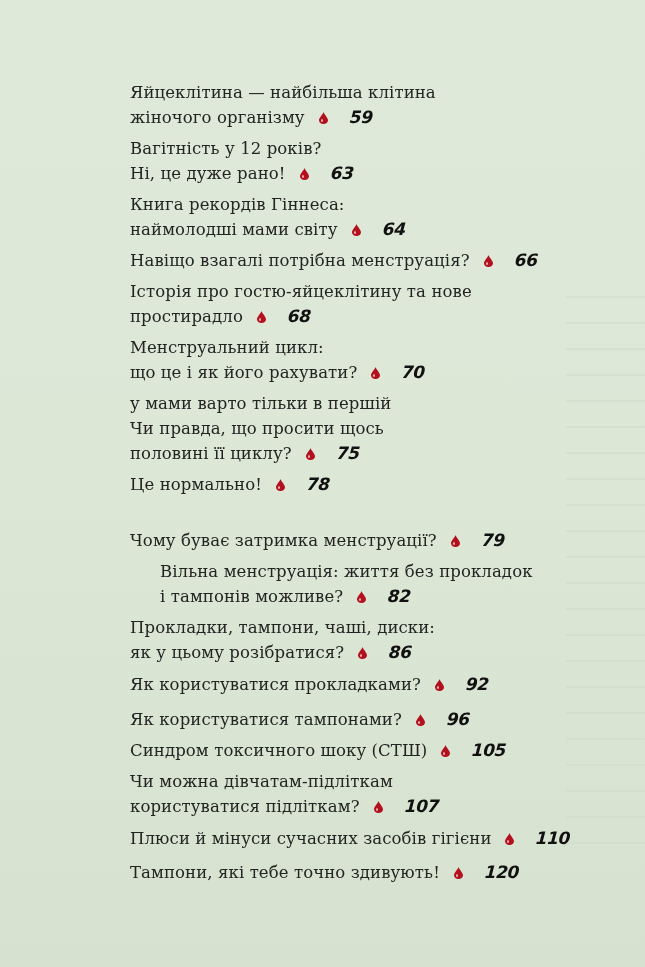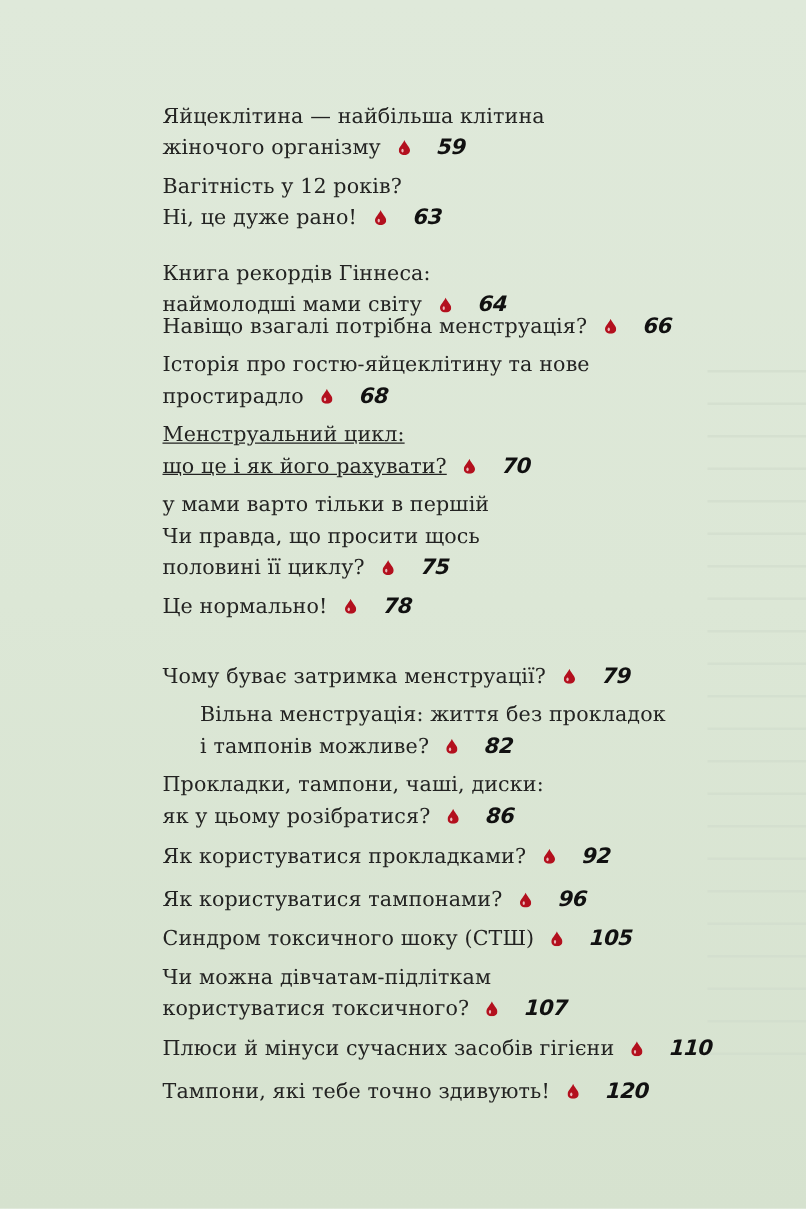--- a/index.html
+++ b/index.html
@@ -119,41 +119,41 @@
               <ellipse cx="3" cy="8.4" rx="0.9" ry="1.5" fill="#f3d6d6" opacity="0.85"></ellipse>
             </svg></span><span class="pagenum">59</span></div>
       </div>
       <div class="entry" style="top: 120px;">
         <div class="line"><span>Вагітність у 12 років?</span></div>
         <div class="line"><span>Ні, це дуже рано!</span><span class="drop"><svg width="9" height="12" viewBox="0 0 9 12">
               <path d="M4.5 0 C5.2 2.6 9 5.6 9 8.2 C9 10.4 7 12 4.5 12 C2 12 0 10.4 0 8.2 C0 5.6 3.8 2.6 4.5 0 Z" fill="#b3101e"></path>
               <ellipse cx="3" cy="8.4" rx="0.9" ry="1.5" fill="#f3d6d6" opacity="0.85"></ellipse>
             </svg></span><span class="pagenum">63</span></div>
       </div>
-      <div class="entry" style="top: 176px; margin-top: 14px;">
+      <div class="entry" style="top: 176px;">
         <div class="line"><span>Книга рекордів Гіннеса:</span></div>
         <div class="line"><span>наймолодші мами світу</span><span class="drop"><svg width="9" height="12" viewBox="0 0 9 12">
               <path d="M4.5 0 C5.2 2.6 9 5.6 9 8.2 C9 10.4 7 12 4.5 12 C2 12 0 10.4 0 8.2 C0 5.6 3.8 2.6 4.5 0 Z" fill="#b3101e"></path>
               <ellipse cx="3" cy="8.4" rx="0.9" ry="1.5" fill="#f3d6d6" opacity="0.85"></ellipse>
             </svg></span><span class="pagenum">64</span></div>
       </div>
       <div class="entry" style="top: 232px;">
         <div class="line"><span>Навіщо взагалі потрібна менструація?</span><span class="drop"><svg width="9" height="12" viewBox="0 0 9 12">
               <path d="M4.5 0 C5.2 2.6 9 5.6 9 8.2 C9 10.4 7 12 4.5 12 C2 12 0 10.4 0 8.2 C0 5.6 3.8 2.6 4.5 0 Z" fill="#b3101e"></path>
               <ellipse cx="3" cy="8.4" rx="0.9" ry="1.5" fill="#f3d6d6" opacity="0.85"></ellipse>
             </svg></span><span class="pagenum">66</span></div>
       </div>
       <div class="entry" style="top: 263px;">
         <div class="line"><span>Історія про гостю-яйцеклітину та нове</span></div>
         <div class="line"><span>простирадло</span><span class="drop"><svg width="9" height="12" viewBox="0 0 9 12">
               <path d="M4.5 0 C5.2 2.6 9 5.6 9 8.2 C9 10.4 7 12 4.5 12 C2 12 0 10.4 0 8.2 C0 5.6 3.8 2.6 4.5 0 Z" fill="#b3101e"></path>
               <ellipse cx="3" cy="8.4" rx="0.9" ry="1.5" fill="#f3d6d6" opacity="0.85"></ellipse>
             </svg></span><span class="pagenum">68</span></div>
       </div>
-      <div class="entry" style="top: 319px; text-decoration: underline;">
+      <div class="entry" style="top: 319px;">
         <div class="line"><span>Менструальний цикл:</span></div>
         <div class="line"><span>що це і як його рахувати?</span><span class="drop"><svg width="9" height="12" viewBox="0 0 9 12">
               <path d="M4.5 0 C5.2 2.6 9 5.6 9 8.2 C9 10.4 7 12 4.5 12 C2 12 0 10.4 0 8.2 C0 5.6 3.8 2.6 4.5 0 Z" fill="#b3101e"></path>
               <ellipse cx="3" cy="8.4" rx="0.9" ry="1.5" fill="#f3d6d6" opacity="0.85"></ellipse>
             </svg></span><span class="pagenum">70</span></div>
       </div>
       <div class="entry" style="top: 375px;">
         <div class="line"><span>у мами варто тільки в першій</span></div>
         <div class="line"><span>Чи правда, що просити щось</span></div>
         <div class="line"><span>половині її циклу?</span><span class="drop"><svg width="9" height="12" viewBox="0 0 9 12">
@@ -200,21 +200,21 @@
             </svg></span><span class="pagenum">96</span></div>
       </div>
       <div class="entry" style="top: 722px;">
         <div class="line"><span>Синдром токсичного шоку (СТШ)</span><span class="drop"><svg width="9" height="12" viewBox="0 0 9 12">
               <path d="M4.5 0 C5.2 2.6 9 5.6 9 8.2 C9 10.4 7 12 4.5 12 C2 12 0 10.4 0 8.2 C0 5.6 3.8 2.6 4.5 0 Z" fill="#b3101e"></path>
               <ellipse cx="3" cy="8.4" rx="0.9" ry="1.5" fill="#f3d6d6" opacity="0.85"></ellipse>
             </svg></span><span class="pagenum">105</span></div>
       </div>
       <div class="entry" style="top: 753px;">
         <div class="line"><span>Чи можна дівчатам-підліткам</span></div>
-        <div class="line"><span>користуватися токсичного?</span><span class="drop"><svg width="9" height="12" viewBox="0 0 9 12">
+        <div class="line"><span>користуватися підліткам?</span><span class="drop"><svg width="9" height="12" viewBox="0 0 9 12">
               <path d="M4.5 0 C5.2 2.6 9 5.6 9 8.2 C9 10.4 7 12 4.5 12 C2 12 0 10.4 0 8.2 C0 5.6 3.8 2.6 4.5 0 Z" fill="#b3101e"></path>
               <ellipse cx="3" cy="8.4" rx="0.9" ry="1.5" fill="#f3d6d6" opacity="0.85"></ellipse>
             </svg></span><span class="pagenum">107</span></div>
       </div>
       <div class="entry" style="top: 810px;">
         <div class="line"><span>Плюси й мінуси сучасних засобів гігієни</span><span class="drop"><svg width="9" height="12" viewBox="0 0 9 12">
               <path d="M4.5 0 C5.2 2.6 9 5.6 9 8.2 C9 10.4 7 12 4.5 12 C2 12 0 10.4 0 8.2 C0 5.6 3.8 2.6 4.5 0 Z" fill="#b3101e"></path>
               <ellipse cx="3" cy="8.4" rx="0.9" ry="1.5" fill="#f3d6d6" opacity="0.85"></ellipse>
             </svg></span><span class="pagenum">110</span></div>
       </div>

